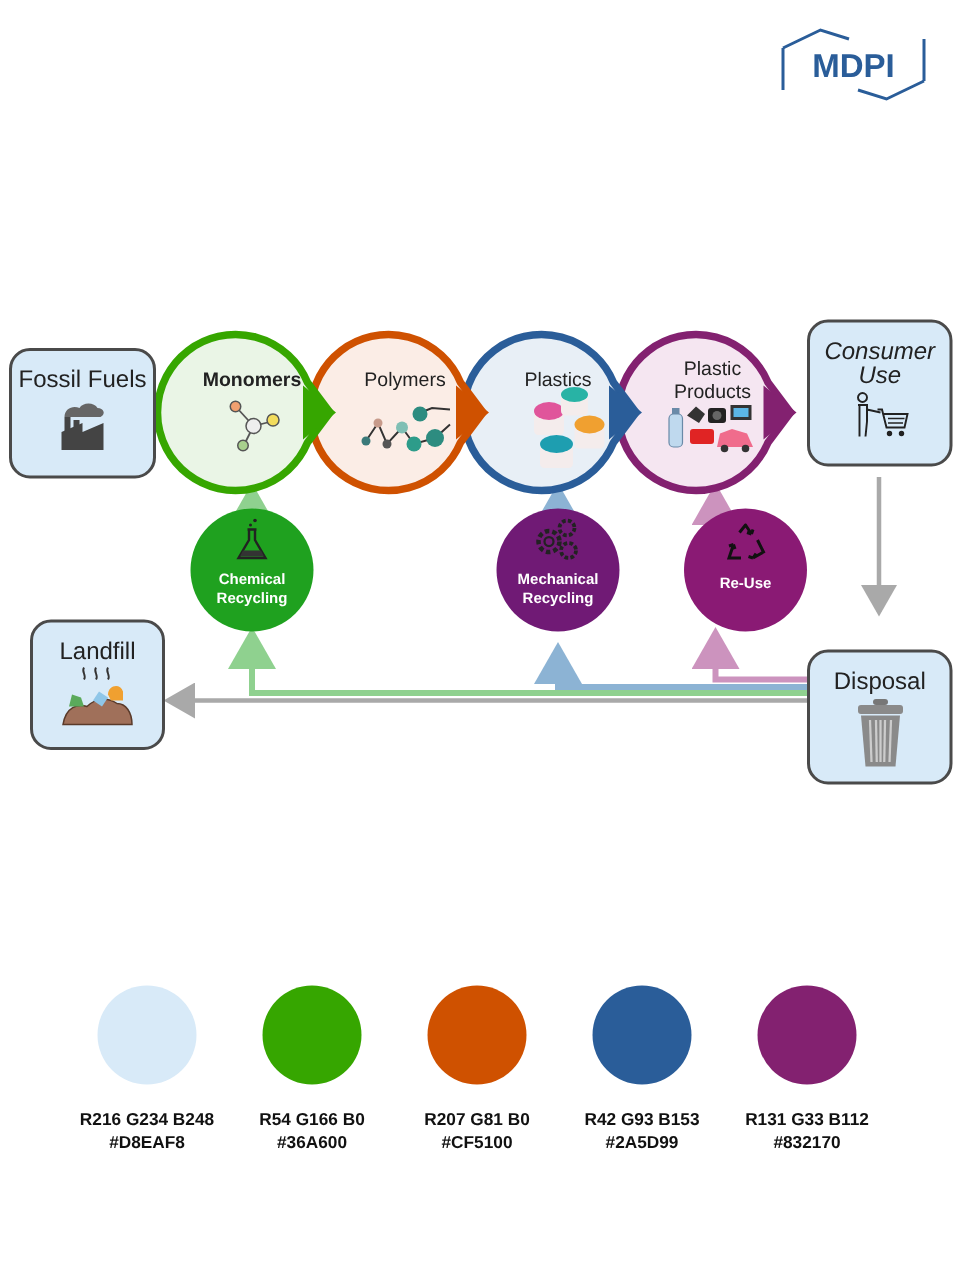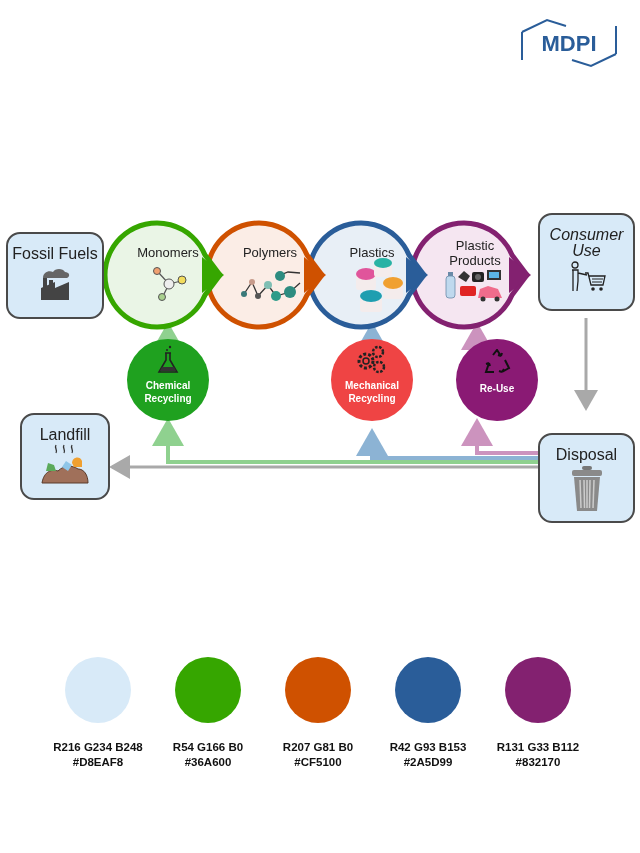--- a/index.html
+++ b/index.html
@@ -121,21 +121,21 @@
     <circle cx="478" cy="277" r="3" fill="#666"></circle>
     <rect x="487" y="270" width="14" height="10" fill="#333"></rect>
     <rect x="489" y="272" width="10" height="6" fill="#5BB6E6"></rect>
     <rect x="460" y="286" width="16" height="10" rx="2" fill="#E02424"></rect>
     <path d="M478,298 L480,289 L488,286 L498,289 L502,298 Z" fill="#F06C8C"></path>
     <circle cx="483" cy="299" r="2.5" fill="#333"></circle>
     <circle cx="497" cy="299" r="2.5" fill="#333"></circle>
   </g>
 </svg>
 
-<div class="stage-label" style="left:116px;top:245px;width:104px;">Monomers</div>
+<div class="stage-label" style="left:116px;top:245px;width:104px;font-weight:bold;">Monomers</div>
 <div class="stage-label" style="left:218px;top:245px;width:104px;">Polymers</div>
 <div class="stage-label" style="left:320px;top:245px;width:104px;">Plastics</div>
 <div class="stage-label" style="left:423px;top:238px;width:104px;">
   <span style="display:block;">Plastic</span>
   <span style="display:block;">Products</span>
 </div>
 
 <div class="box" style="left:6px;top:232px;width:98px;height:87px;">
   <span class="lbl">Fossil Fuels</span>
   <svg width="40" height="36" viewBox="0 0 40 36" style="margin-top:4px;">
@@ -189,21 +189,21 @@
   <svg width="24" height="30" viewBox="0 0 24 30" style="margin-top:6px;">
     <circle cx="14" cy="2" r="1.2" fill="#222"></circle>
       <circle cx="11" cy="5" r="1" fill="#222"></circle>
     <path d="M9,8 L15,8 M10,8 L10,15 L3,27 L21,27 L14,15 L14,8" fill="none" stroke="#222" stroke-width="1.6"></path>
     <path d="M6,22 L18,22 L20,26 L4,26 Z" fill="#333"></path>
   </svg>
   <div style="margin-top:1px;">Chemical</div>
   <div>Recycling</div>
 </div>
 
-<div class="proc" style="left:331px;top:339px;width:82px;height:82px;background:#ef4444;">
+<div class="proc" style="left:331px;top:339px;width:82px;height:82px;background:#701a75;">
   <svg width="36" height="30" viewBox="0 0 36 30" style="margin-top:6px;">
     <circle cx="12" cy="16" r="7" fill="none" stroke="#222" stroke-width="3" stroke-dasharray="3 2"></circle>
     <circle cx="12" cy="16" r="3" fill="none" stroke="#222" stroke-width="1.5"></circle>
     <circle cx="24" cy="7" r="5" fill="none" stroke="#222" stroke-width="2.5" stroke-dasharray="2.5 1.5"></circle>
     <circle cx="25" cy="22" r="5" fill="none" stroke="#222" stroke-width="2.5" stroke-dasharray="2.5 1.5"></circle>
   </svg>
   <div style="margin-top:1px;">Mechanical</div>
   <div>Recycling</div>
 </div>
 

